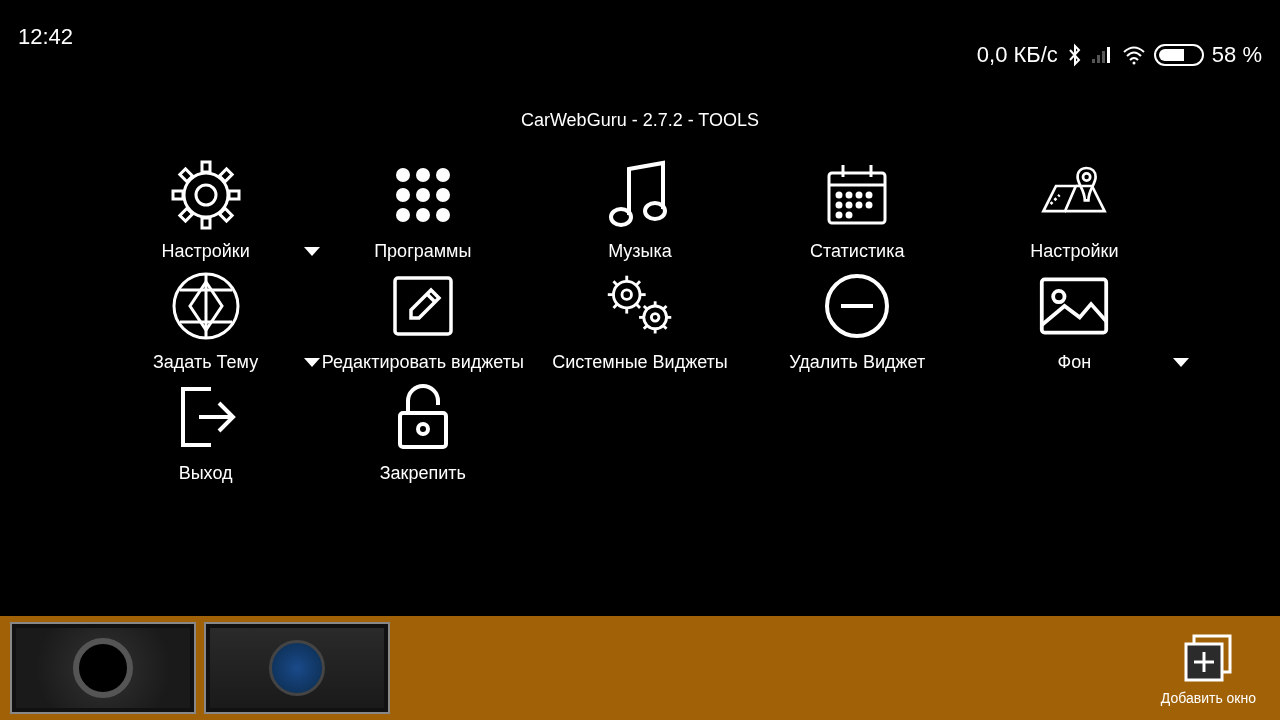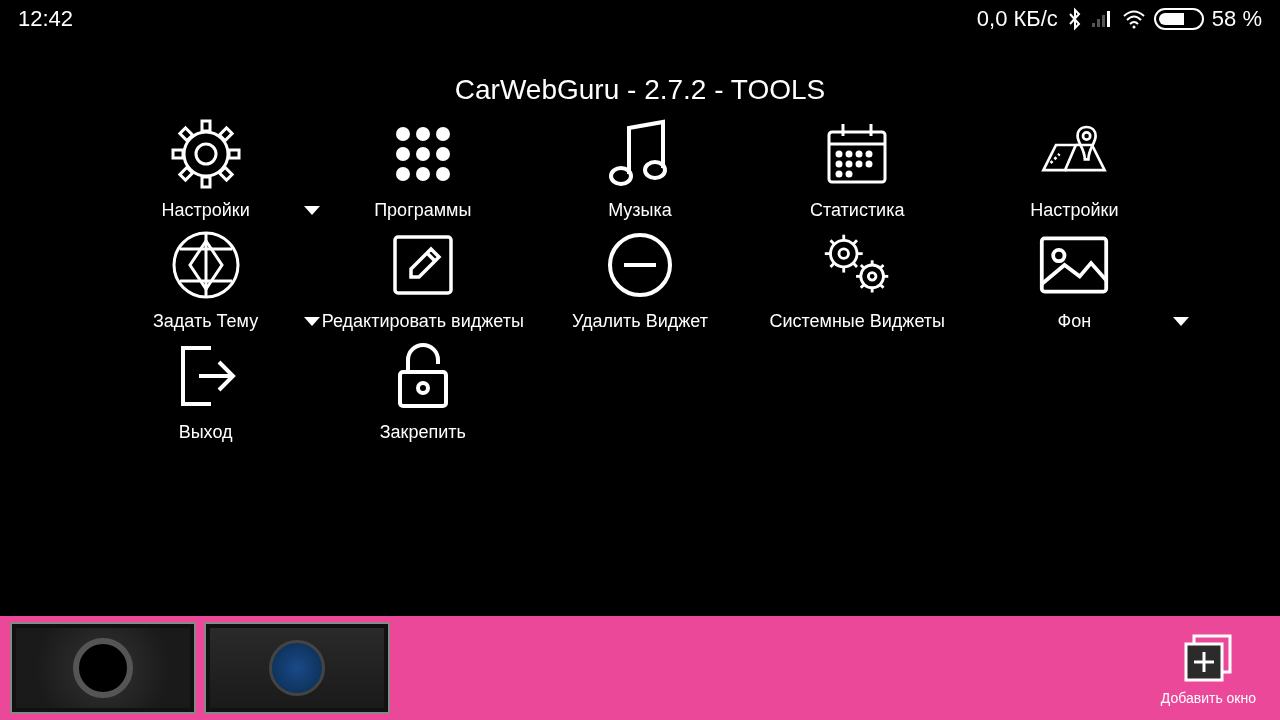--- a/index.html
+++ b/index.html
@@ -17,39 +17,39 @@
     align-items: center;
     padding: 6px 18px;
     font-size: 22px;
     font-weight: 500;
   }
   .status-right {
     display: flex;
     align-items: center;
     gap: 8px;
   }
-  .status-right span { display: inline-flex; align-items: center; }
+  .status-right span { display: inline-flex; align-items: center; margin-top: 36px; }
   .battery-pill {
     width: 50px; height: 22px;
     border: 2px solid #fff; border-radius: 11px;
     position: relative;
     display: inline-block;
   }
   .battery-pill::after {
     content: "";
     position: absolute;
     left: 3px; top: 3px;
     height: 12px; width: 55%;
     background: #fff; border-radius: 7px 0 0 7px;
   }
   .title {
     text-align: center;
-    font-size: 28px;
+    font-size: 18px;
     margin-top: 36px;
-    margin-bottom: 12px;
+    margin-bottom: 28px;
     color: #fff;
   }
   .grid {
     display: grid;
     grid-template-columns: repeat(5, 1fr);
     row-gap: 32px;
     column-gap: 10px;
     padding: 0 101px;
     gap: 8px;
   }
@@ -77,21 +77,21 @@
     bottom: 6px;
     width: 0; height: 0;
     border-left: 8px solid transparent;
     border-right: 8px solid transparent;
     border-top: 9px solid #fff;
   }
   .bottom-bar {
     position: absolute;
     bottom: 0; left: 0; right: 0;
     height: 104px;
-    background: #ec4899;
+    background: #a16207;
     display: flex;
     align-items: center;
     padding: 0 6px;
   }
   .thumb {
     width: 186px; height: 92px;
     border: 2px solid #888;
     margin: 0 4px;
     background: #111;
     position: relative;
@@ -265,30 +265,20 @@
 
   <div class="item">
     <div class="icon-slot">
       <svg width="68" height="68" viewBox="0 0 68 68" stroke="#fff" stroke-width="3.5" fill="none">
         <rect x="6" y="6" width="56" height="56" rx="3"></rect>
         <path d="M22 46 L22 38 L42 18 L50 26 L30 46 Z"></path>
         <line x1="38" y1="22" x2="46" y2="30"></line>
       </svg>
     </div>
     <div class="label">Редактировать виджеты</div>
-  </div>
-
-  <div class="item">
-    <div class="icon-slot">
-      <svg width="72" height="72" viewBox="0 0 72 72" stroke="#fff" stroke-width="4" fill="none">
-        <circle cx="36" cy="36" r="30"></circle>
-        <line x1="20" y1="36" x2="52" y2="36"></line>
-      </svg>
-    </div>
-    <div class="label">Удалить Виджет</div>
   </div>
 
   <div class="item">
     <div class="icon-slot">
       <svg width="76" height="72" viewBox="0 0 76 72" stroke="#fff" stroke-width="3" fill="none">
         <g transform="translate(24,24)">
           <circle r="14"></circle>
             <circle r="5"></circle>
           <line x1="0" y1="-20" x2="0" y2="-14"></line>
             <line x1="0" y1="14" x2="0" y2="20"></line>
@@ -311,20 +301,30 @@
           <line x1="-12" y1="12" x2="-9" y2="9"></line>
             <line x1="9" y1="-9" x2="12" y2="-12"></line>
         </g>
       </svg>
     </div>
     <div class="label">Системные Виджеты</div>
   </div>
 
   <div class="item">
     <div class="icon-slot">
+      <svg width="72" height="72" viewBox="0 0 72 72" stroke="#fff" stroke-width="4" fill="none">
+        <circle cx="36" cy="36" r="30"></circle>
+        <line x1="20" y1="36" x2="52" y2="36"></line>
+      </svg>
+    </div>
+    <div class="label">Удалить Виджет</div>
+  </div>
+
+  <div class="item">
+    <div class="icon-slot">
       <svg width="76" height="64" viewBox="0 0 76 64" stroke="#fff" stroke-width="4" fill="none">
         <rect x="4" y="4" width="68" height="56" rx="3"></rect>
         <circle cx="22" cy="22" r="6"></circle>
         <path d="M4 52 L28 32 L44 44 L56 30 L72 48"></path>
       </svg>
     </div>
     <div class="label">Фон</div>
     <div class="chevron"></div>
   </div>
 

